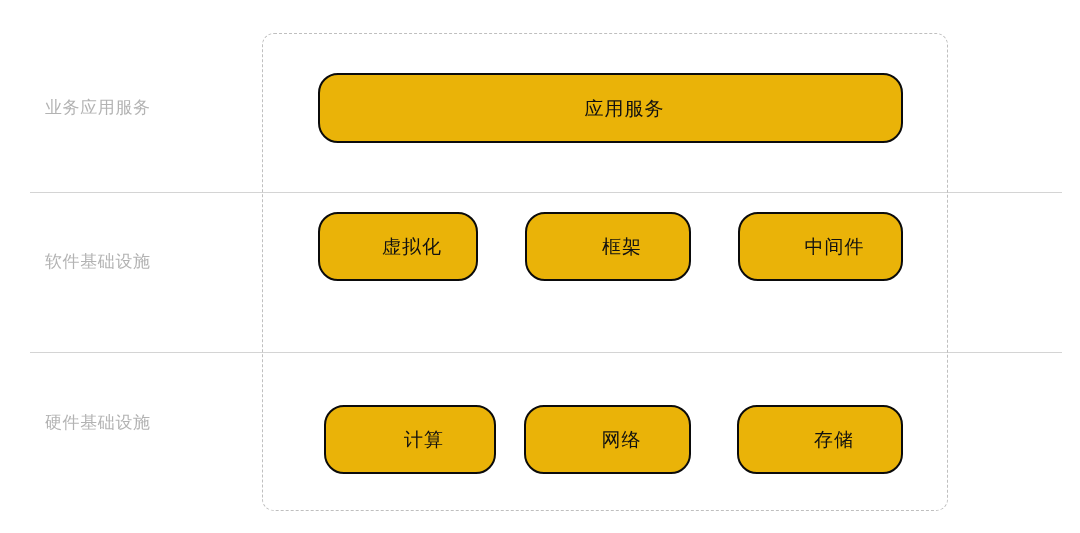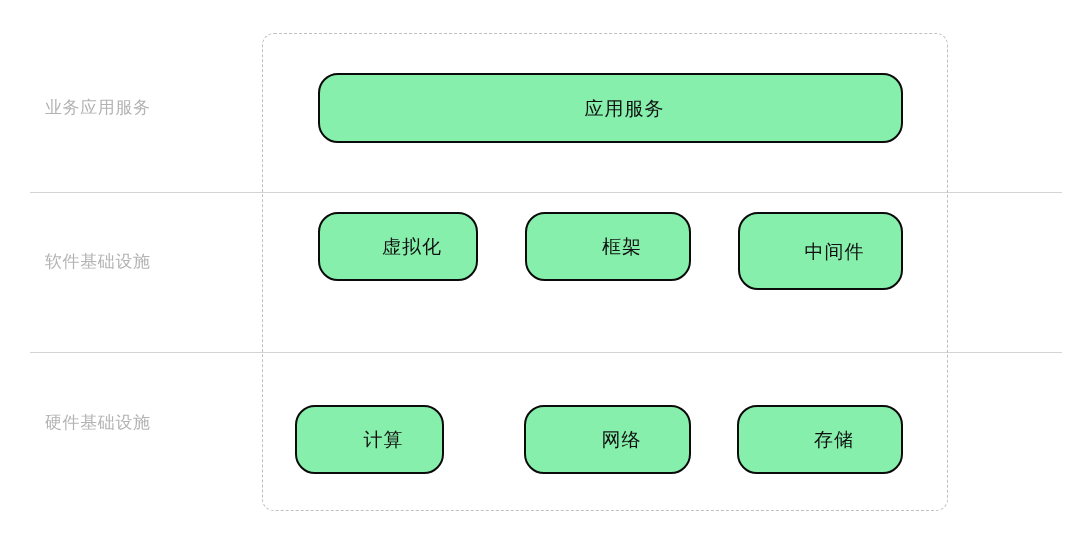--- a/index.html
+++ b/index.html
@@ -55,21 +55,21 @@
   #tier-label-0 { top: 99px; }
   #tier-label-1 { top: 253px; }
   #tier-label-2 { top: 414px; }
 
   
   .node {
     position: absolute;
     box-sizing: border-box;
     border: 2.6px solid #0b0b0b;
     border-radius: 20px;
-    background: #86efac;
+    background: #eab308;
     display: flex;
     align-items: center;
     justify-content: center;
     color: #111111;
     font-size: 19px;
     letter-spacing: 1px;
     line-height: 1;
     padding-left: 28px;
   }
   .node.pill {
@@ -79,25 +79,25 @@
 
   
   #node-app-service {
     left: 318px;  top: 73px;
     width: 585px; height: 70px;
   }
 
   
   #node-virtualization { left: 318px; top: 212px; width: 160px; height: 69px; }
   #node-framework      { left: 525px; top: 212px; width: 166px; height: 69px; }
-  #node-middleware     { left: 738px; top: 212px; width: 165px; height: 78px; }
+  #node-middleware     { left: 738px; top: 212px; width: 165px; height: 69px; }
   #node-system         { left: 312px; top: 304px; width: 591px; height: 33px; }
 
   
-  #node-compute { left: 295px; top: 405px; width: 149px; height: 69px; }
+  #node-compute { left: 324px; top: 405px; width: 172px; height: 69px; }
   #node-network { left: 524px; top: 405px; width: 167px; height: 69px; }
   #node-storage { left: 737px; top: 405px; width: 166px; height: 69px; }
 </style>
 </head>
 <body>
 
 <div id="canvas">
 
   <div class="band-divider" id="divider-1"></div>
   <div class="band-divider" id="divider-2"></div>

